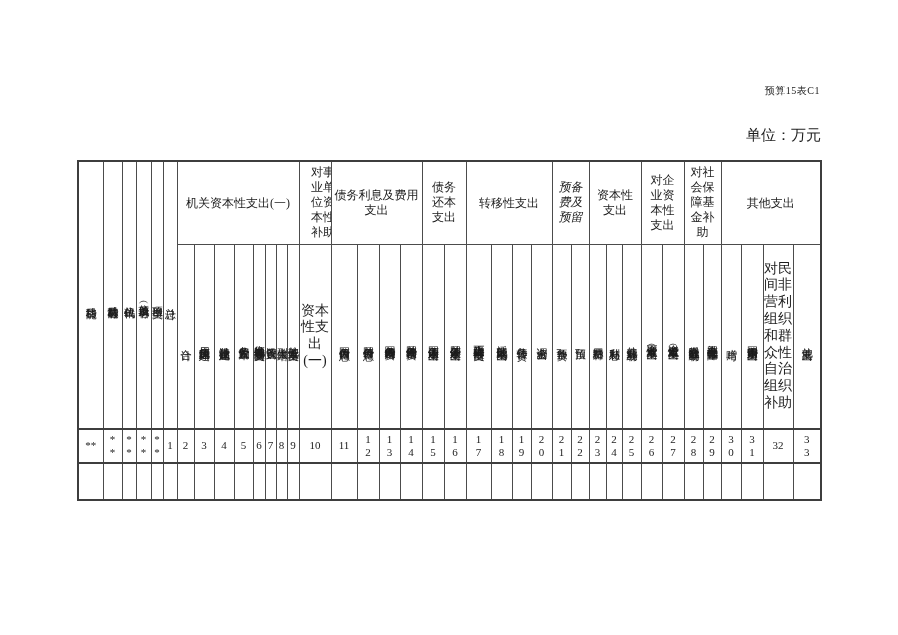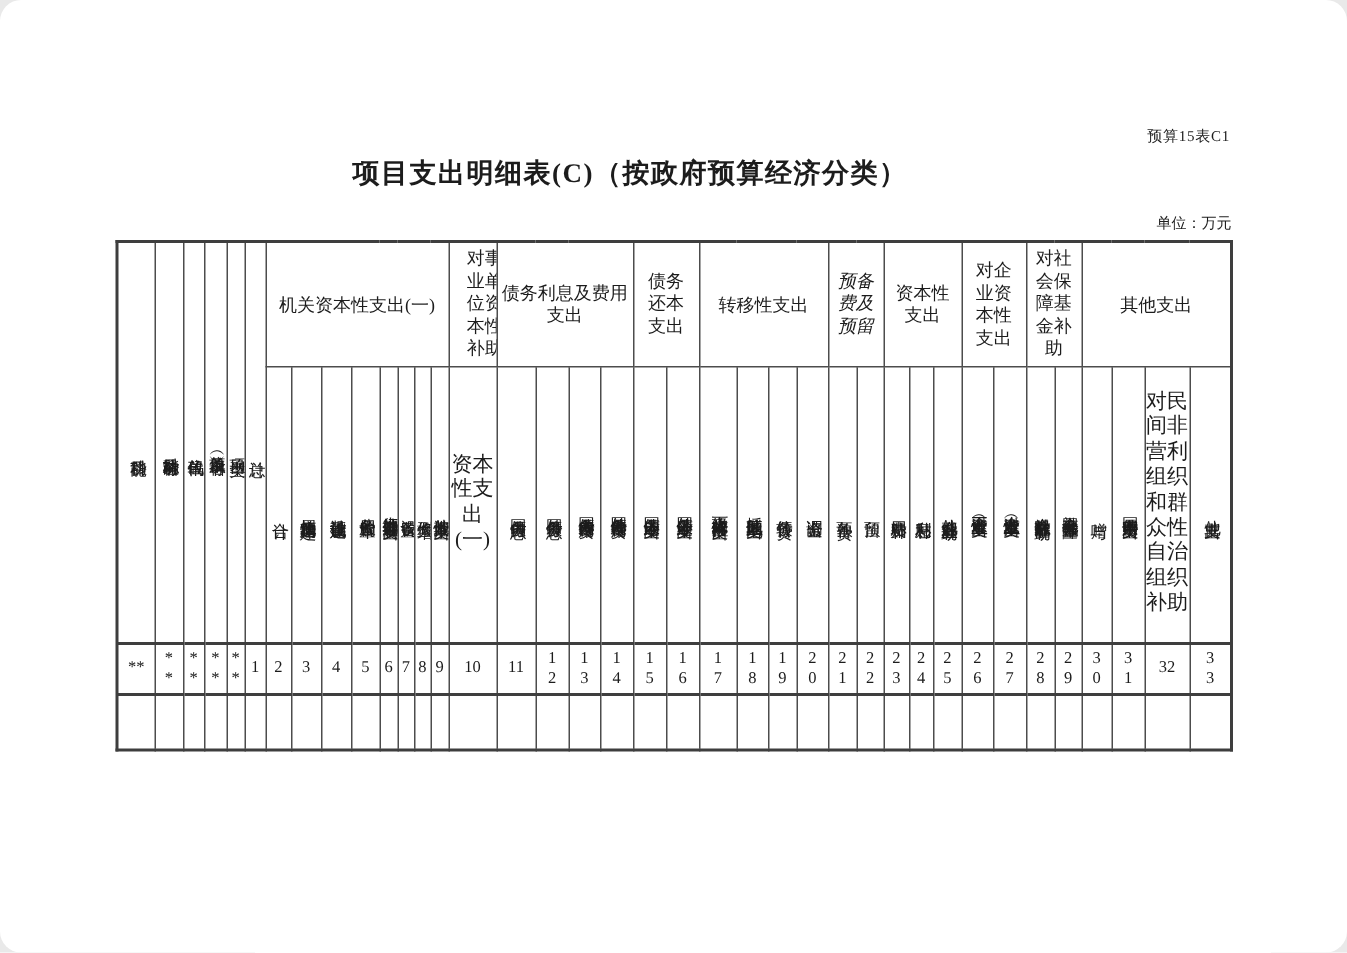--- a/index.html
+++ b/index.html
@@ -4,34 +4,33 @@
 <style>
   html,body{margin:0;padding:0;}
   body{background:#e9e9e9;}
   .page{
     position:relative;
     width:898px;height:635px;
     background:#ffffff;
     font-family:"Liberation Serif","DejaVu Serif",serif;
     color:#1c1c1c;
     overflow:hidden;
-    border-radius:14px;
   }
   .doc-code{
     position:absolute;top:84px;right:78px;
     font-size:10px;letter-spacing:.5px;
   }
   .page-title{
     position:absolute;top:103px;left:0;width:840px;
     text-align:center;
     font-size:18px;font-weight:bold;letter-spacing:1px;
   }
   .unit-note{
-    position:absolute;top:142px;right:77px;
-    font-size:10px;
+    position:absolute;top:126px;right:77px;
+    font-size:15px;
   }
   table.btable{
     position:absolute;left:77px;top:160px;
     width:743px;
     border-collapse:collapse;
     table-layout:fixed;
     border:2px solid #3e3e3e;
   }
   .btable th,.btable td{
     border:1px solid #4c4c4c;
@@ -69,21 +68,20 @@
     font-size:11px;line-height:1.2;
     white-space:pre-line;
   }
   .data-row td{height:35px;}
 </style>
 </head>
 <body>
 
 <div class="page">
   <div class="doc-code">预算15表C1</div>
-  <div class="page-title">项目支出明细表(C)（按政府预算经济分类）</div>
   <div class="unit-note">单位：万元</div>
   <table class="btable">
     <colgroup>
         <col style="width: 25px;">
         <col style="width: 19px;">
         <col style="width: 14px;">
         <col style="width: 15px;">
         <col style="width: 12px;">
         <col style="width: 14px;">
         <col style="width: 17px;">

